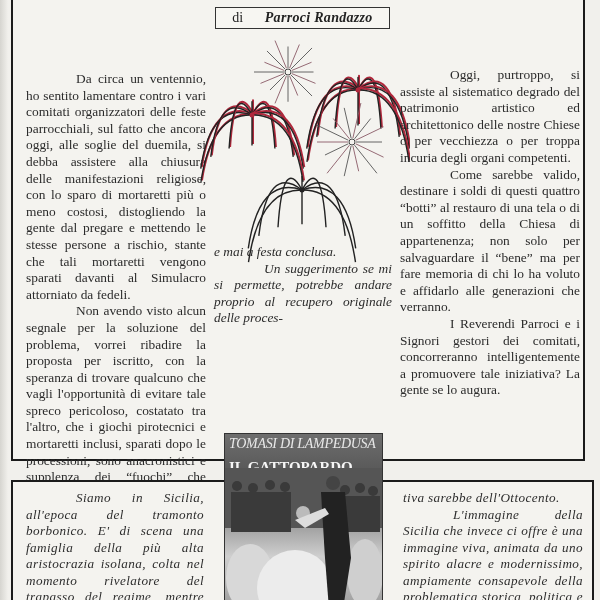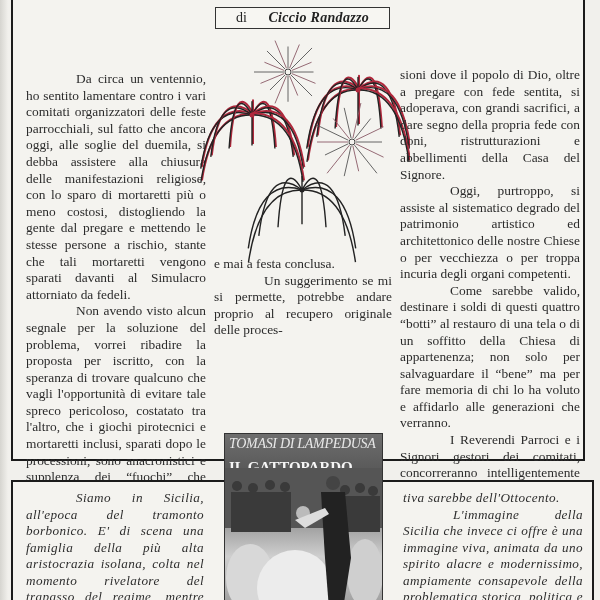--- a/index.html
+++ b/index.html
@@ -28,21 +28,21 @@
   .byline .by { font-style:normal; margin-right:18px; }
   .byline .author { font-style:italic; font-weight:bold; letter-spacing:0.3px; }
 
   .col {
     position:absolute; font-size:13.4px; line-height:16.6px;
     text-align:justify; color:#2b2b2b;
   }
   .col p { margin:0; text-indent:0; }
   .col p.ind { text-indent:50px; }
   .col-1 { left:26px; top:71px; width:180px; }
-  .col-2 { left:214px; top:256px; width:178px; }
+  .col-2 { left:214px; top:244px; width:178px;font-style:italic; }
   .col-3 { left:400px; top:67px; width:180px; }
 
   .b-col { position:absolute; font-size:13.2px; line-height:16.5px; font-style:italic; text-align:justify; color:#2d2d2d; letter-spacing:0.4px;}
   .b-col p { margin:0; }
   .b-col p.ind { text-indent:50px; }
   .b-col-1 { left:26px; top:490px; width:178px; }
   .b-col-2 { left:403px; top:490px; width:180px; }
 
   .fireworks { position:absolute; left:200px; top:30px; width:210px; height:240px; }
 
@@ -57,21 +57,21 @@
 </style>
 </head>
 <body>
 
 <div class="page-shade"></div>
 
 <div class="box-top"></div>
 
 <div class="byline">
   <span class="by">di</span>
-  <span class="author">Ciccio Randazzo</span>
+  <span class="author">Parroci Randazzo</span>
 </div>
 
 <div class="col col-1">
   <p class="ind">Da circa un ventennio, ho sentito lamentare contro i vari comitati organizzatori delle feste parrocchiali, sul fatto che ancora oggi, alle soglie del duemila, si debba assistere alla chiusura delle manifestazioni religiose, con lo sparo di mortaretti più o meno costosi, distogliendo la gente dal pregare e mettendo le stesse persone a rischio, stante che tali mortaretti vengono sparati davanti al Simulacro attorniato da fedeli.</p>
   <p class="ind">Non avendo visto alcun segnale per la soluzione del problema, vorrei ribadire la proposta per iscritto, con la speranza di trovare qualcuno che vagli l'opportunità di evitare tale spreco pericoloso, costatato tra l'altro, che i giochi pirotecnici e mortaretti inclusi, sparati dopo le processioni, sono anacronistici e supplenza dei “fuochi” che venivano accesi soltanto alla vigilia delle manifestazioni, come segno di purificazione</p>
 </div>
 
 <svg class="fireworks" viewBox="0 0 210 240">
   <g id="fw-group">
       <g>
@@ -166,21 +166,20 @@
       </g>
     </g>
 </svg>
 
 <div class="col col-2">
   <p>e mai a festa conclusa.</p>
   <p class="ind">Un suggerimento se mi si permette, potrebbe andare proprio al recupero originale delle proces-</p>
 </div>
 
 <div class="col col-3">
-  <p>sioni dove il popolo di Dio, oltre a pregare con fede sentita, si adoperava, con grandi sacrifici, a dare segno della propria fede con doni, ristrutturazioni e abbellimenti della Casa del Signore.</p>
   <p class="ind">Oggi, purtroppo, si assiste al sistematico degrado del patrimonio artistico ed architettonico delle nostre Chiese o per vecchiezza o per troppa incuria degli organi competenti.</p>
   <p class="ind">Come sarebbe valido, destinare i soldi di questi quattro “botti” al restauro di una tela o di un soffitto della Chiesa di appartenenza; non solo per salvaguardare il “bene” ma per fare memoria di chi lo ha voluto e affidarlo alle generazioni che verranno.</p>
   <p class="ind">I Reverendi Parroci e i Signori gestori dei comitati, concorreranno intelligentemente a promuovere tale iniziativa? La gente se lo augura.</p>
 </div>
 
 <div class="box-bottom"></div>
 
 <div class="b-col b-col-1">
   <p class="ind">Siamo in Sicilia, all'epoca del tramonto borbonico. E' di scena una famiglia della più alta aristocrazia isolana, colta nel momento rivelatore del trapasso del regime, mentre già incalzano i tempi nuovi. Accentrato quasi interamente intorno a un solo personaggio, il principe Fabrizio Salina, lirico e critico insieme, il roman-</p>
 </div>

